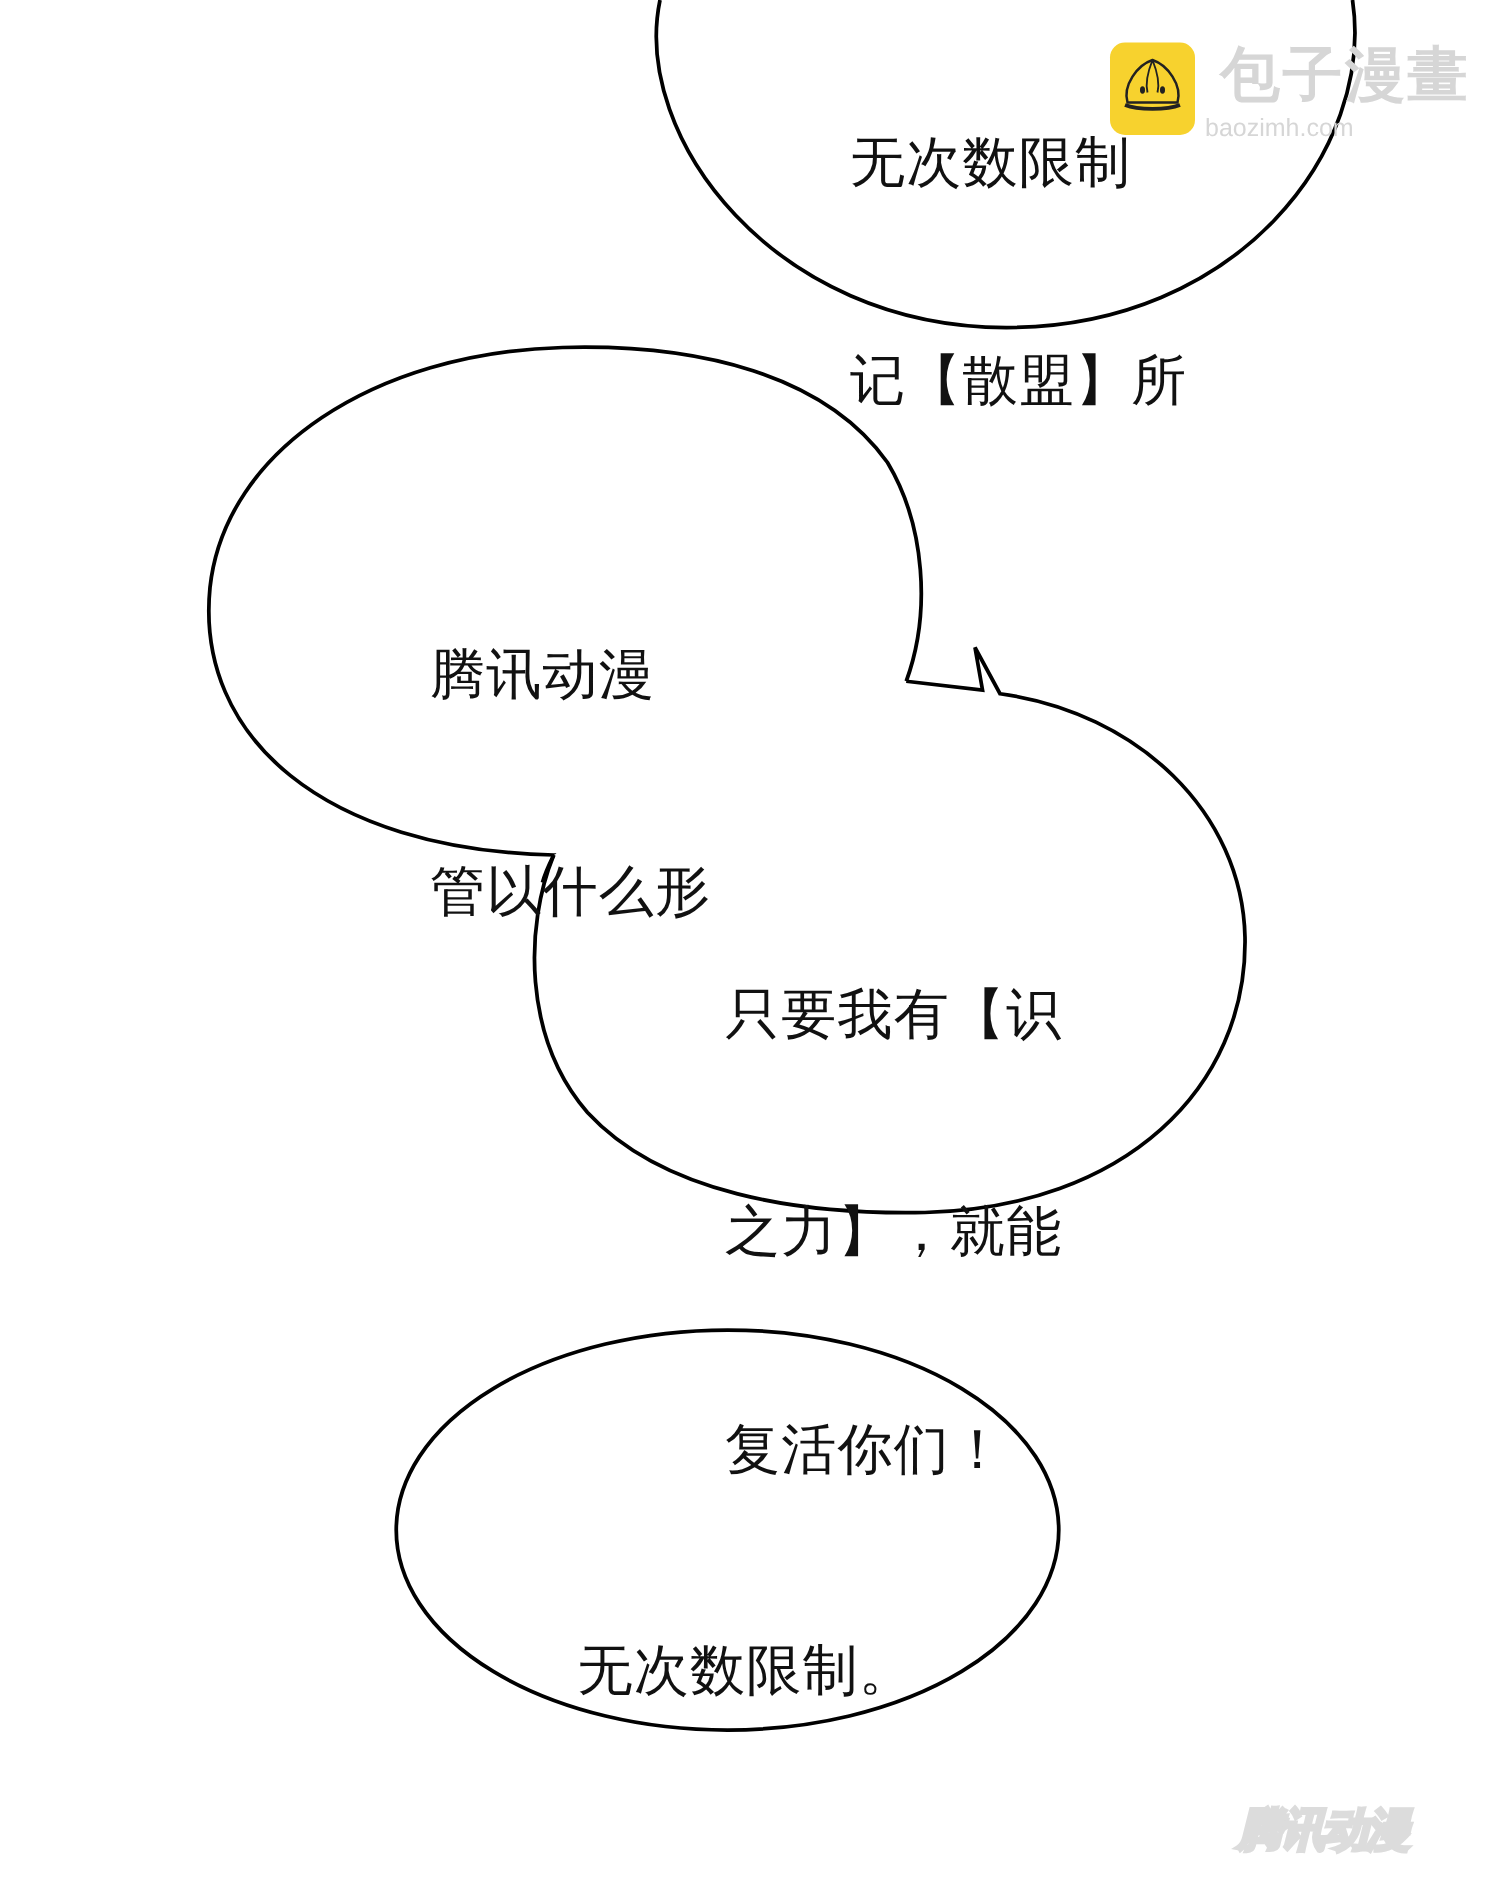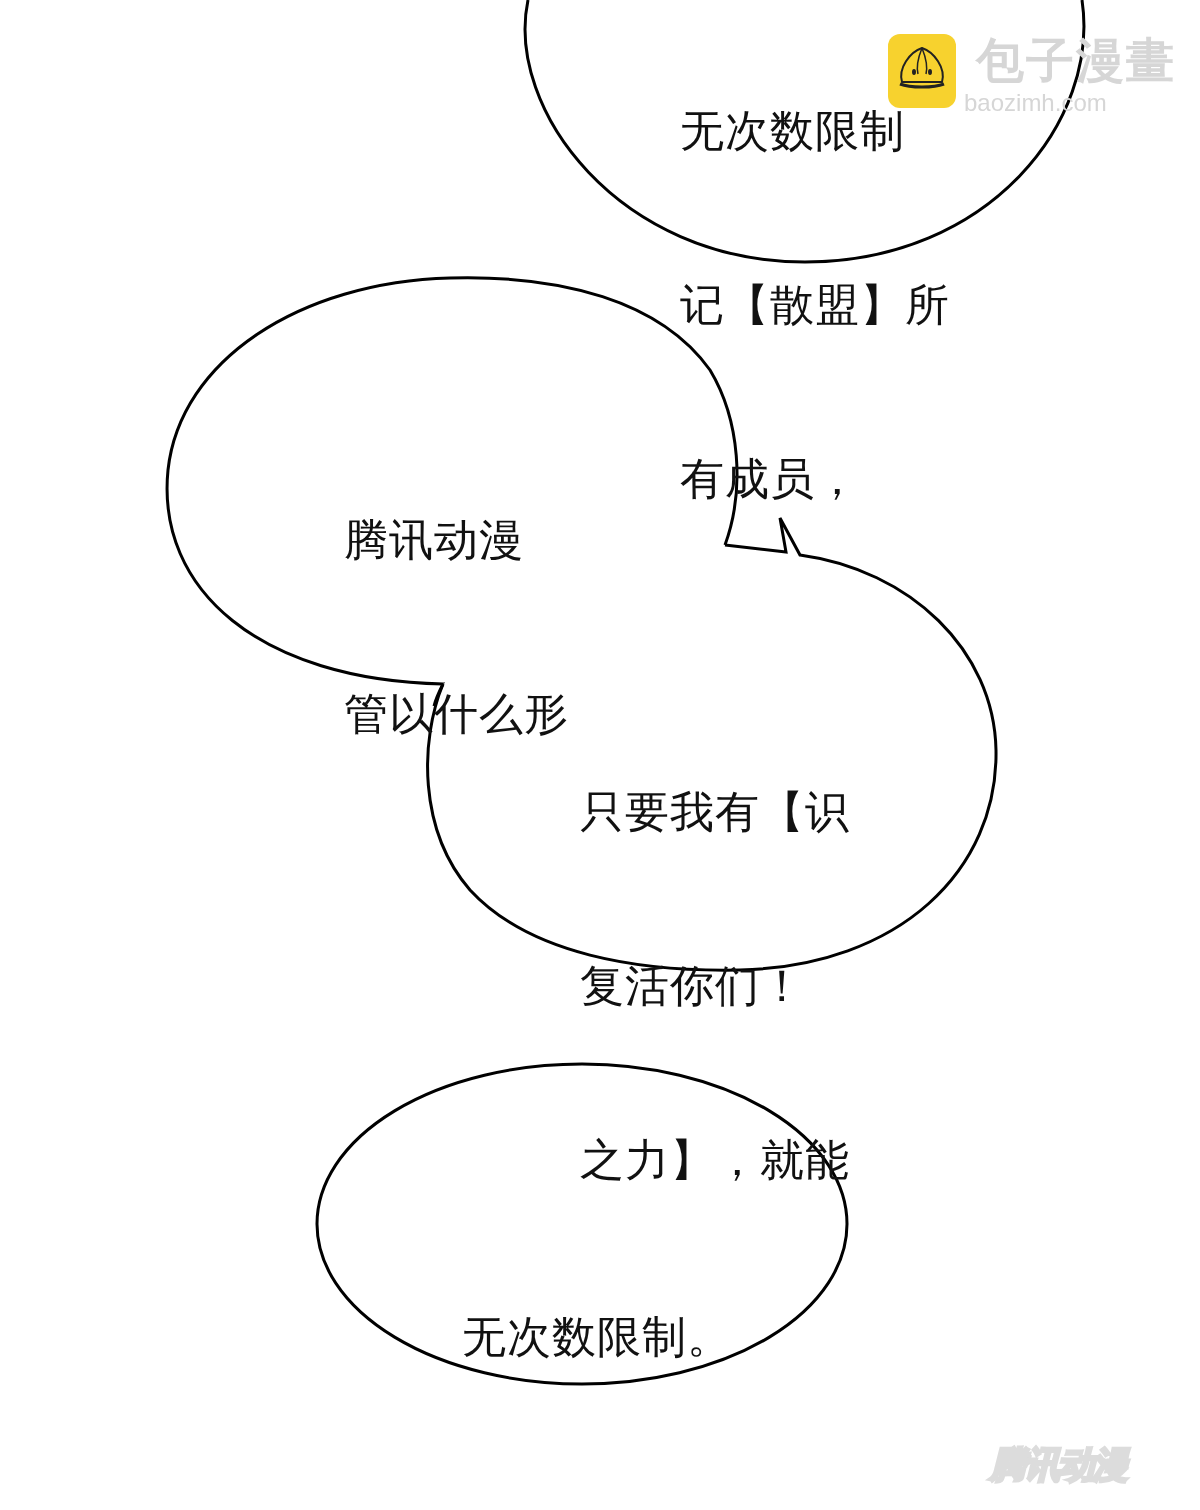--- a/index.html
+++ b/index.html
@@ -4,21 +4,21 @@
 <style>
   html, body { margin: 0; padding: 0; background: #ffffff; }
   .page { position: relative; width: 1200px; height: 1510px; overflow: hidden; background: #ffffff; font-family: "DejaVu Sans", sans-serif; }
   svg.bubbles { position: absolute; left: 0; top: 0; }
   .txt { position: absolute; color: #111111; font-size: 44px; line-height: 58px; letter-spacing: 1px; white-space: pre; }
   .txt .line { display: block; }
   .wm-site { position: absolute; left: 888px; top: 34px; width: 290px; height: 90px; text-align: right; }
   .wm-badge { position: absolute; left: 0; top: 0; width: 68px; height: 74px; background: #f7d22e; border-radius: 12px; }
   .wm-badge .bun { position: absolute; left: 8px; top: 10px; width: 52px; height: 46px; }
   .wm-title { position: absolute; left: 88px; top: 0; font-size: 48px; line-height: 52px; color: #d6d6d6; letter-spacing: 2px; font-weight: bold; }
-  .wm-url { position: absolute; left: 76px; top: 52px; font-size: 24px; line-height: 34px; color: #d6d6d6; font-family: "Liberation Sans", sans-serif; }
+  .wm-url { position: absolute; left: 76px; top: 52px; font-size: 20px; line-height: 34px; color: #d6d6d6; font-family: "Liberation Sans", sans-serif; }
   .wm-bottom { position: absolute; left: 990px; top: 1440px; font-size: 36px; line-height: 50px; font-weight: bold; color: #ffffff; font-style: italic;
     -webkit-text-stroke: 3px #dcdcdc; letter-spacing: -2px; }
 </style>
 </head>
 <body>
 
 <div class="page">
 
   <svg class="bubbles" width="1200" height="1510" viewBox="0 0 1200 1510">
 
@@ -41,32 +41,31 @@
          L 725 545" fill="#ffffff" stroke="#000000" stroke-width="3" stroke-linejoin="miter"></path>
 
     <path d="M 443 684 C 440 690, 436 698, 434 706" fill="none" stroke="#000000" stroke-width="3"></path>
 
     <ellipse cx="582" cy="1224" rx="265" ry="160" fill="#ffffff" stroke="#000000" stroke-width="3"></ellipse>
   </svg>
 
   <div class="txt" style="left:680px; top:-14px;">
     <span class="line">无次数限制</span>
     <span class="line">记【散盟】所</span>
-    <span class="line">有成员，</span>
   </div>
 
   <div class="txt" style="left:344px; top:395px;">
     <span class="line">腾讯动漫</span>
     <span class="line">管以什么形</span>
   </div>
 
   <div class="txt" style="left:580px; top:667px;">
     <span class="line">只要我有【识</span>
+    <span class="line">之力】，就能</span>
     <span class="line">复活你们！</span>
-    <span class="line">之力】，就能</span>
   </div>
 
   <div class="txt" style="left:462px; top:1192px;text-align:right;">
     <span class="line">无次数限制。</span>
   </div>
 
   <div class="wm-site">
     <div class="wm-badge">
       <svg class="bun" viewBox="0 0 52 46">
         <path d="M6 38 C2 24, 14 8, 26 4 C38 8, 50 24, 46 38 Z" fill="#f7d22e" stroke="#222" stroke-width="2"></path>

